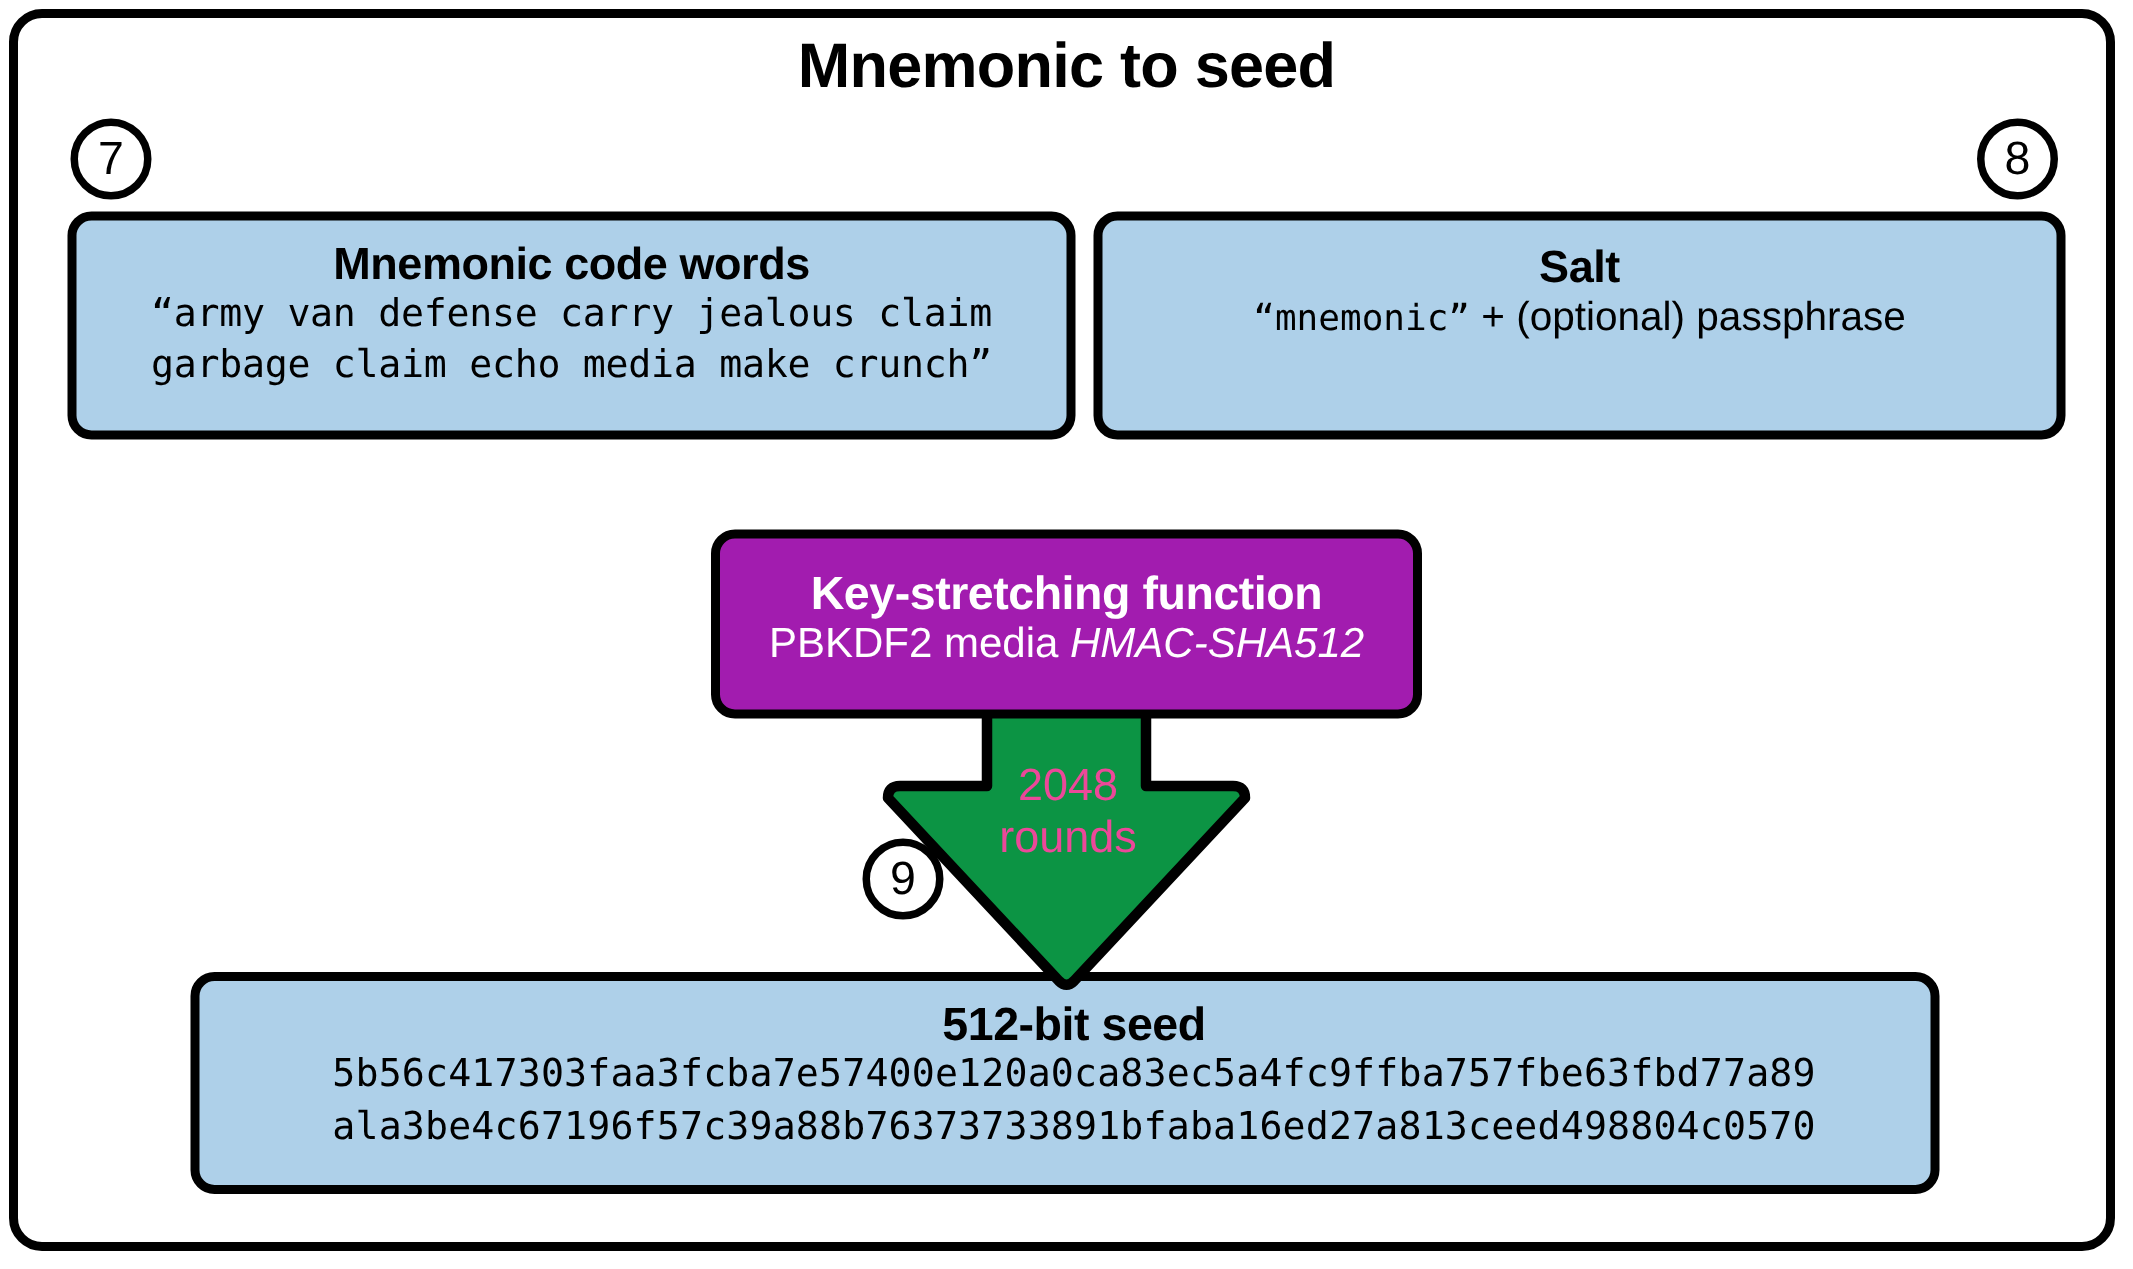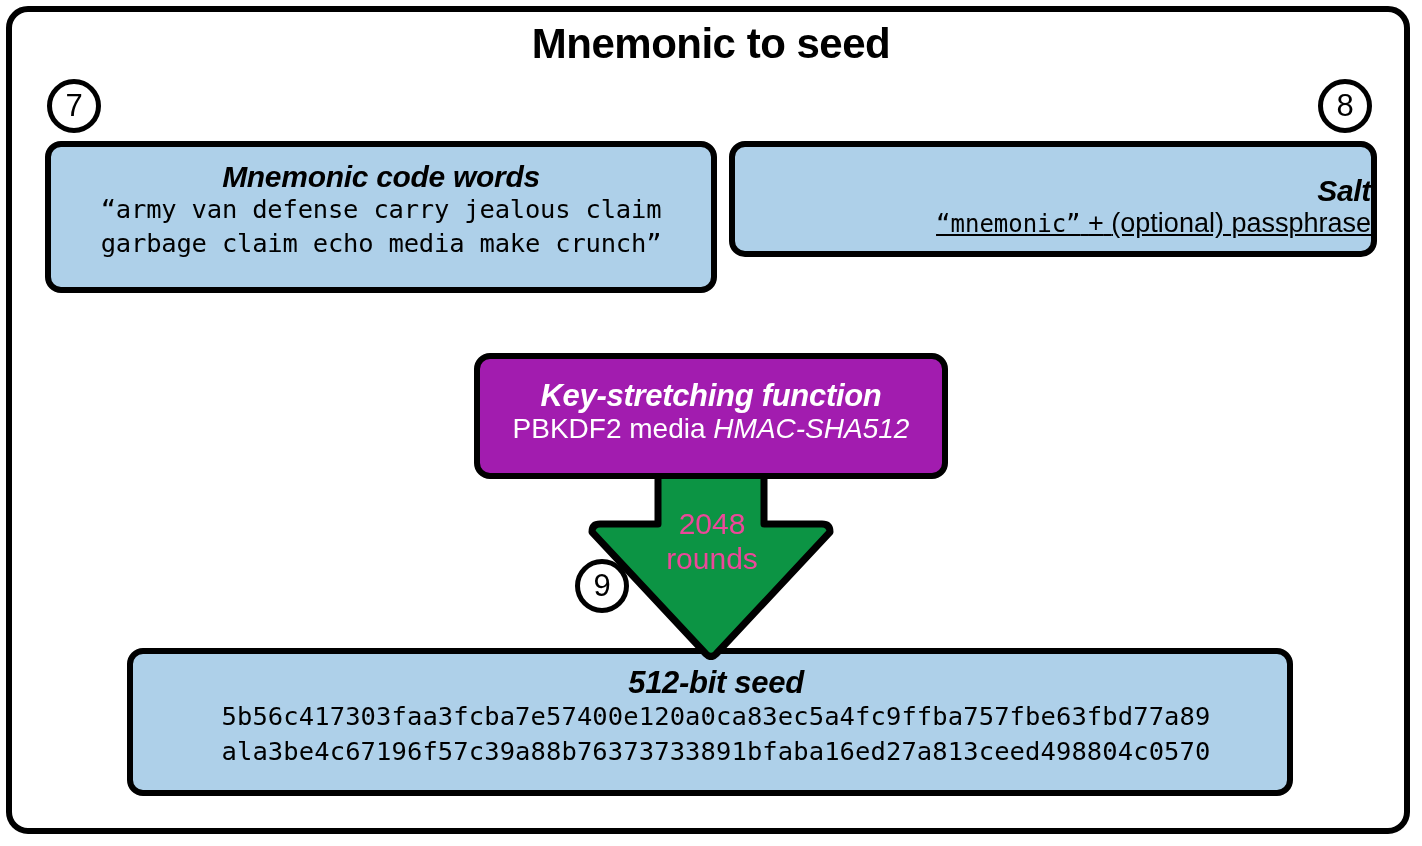--- a/index.html
+++ b/index.html
@@ -77,21 +77,20 @@
     overflow: hidden;
   }
   .box-blue  { background: #aed0e9; color: #000000; }
   .box-green { background: #a21caf; color: #ffffff; }
 
   .box-title {
     font-size: 30px;
     font-weight: 700;
     letter-spacing: -0.3px;
     line-height: 1.08;
-    font-style: italic;
   }
   .box-sub {
     font-size: 27px;
     font-weight: 400;
     line-height: 1.18;
     white-space: nowrap;
   }
   .mono {
     font-family: "DejaVu Sans Mono", "Liberation Mono", monospace;
     font-size: 25px;
@@ -109,29 +108,27 @@
     height: 152px;
     padding-top: 14px;
   }
   #mnemonic-box .mono { font-size: 25.5px; }
 
   
   #salt-box {
     left: 729px;
     top: 141px;
     width: 648px;
-    height: 116px;
-    padding-top: 28px;
-    text-align: right;
+    height: 152px;
+    padding-top: 16px;
   }
   .salt-line {
     font-size: 27px;
     line-height: 1.2;
     white-space: nowrap;
-    text-decoration: underline;
   }
   .salt-line .mono-inline {
     font-family: "DejaVu Sans Mono", "Liberation Mono", monospace;
     font-size: 24px;
   }
 
   
   #ksf-box {
     left: 474px;
     top: 353px;

